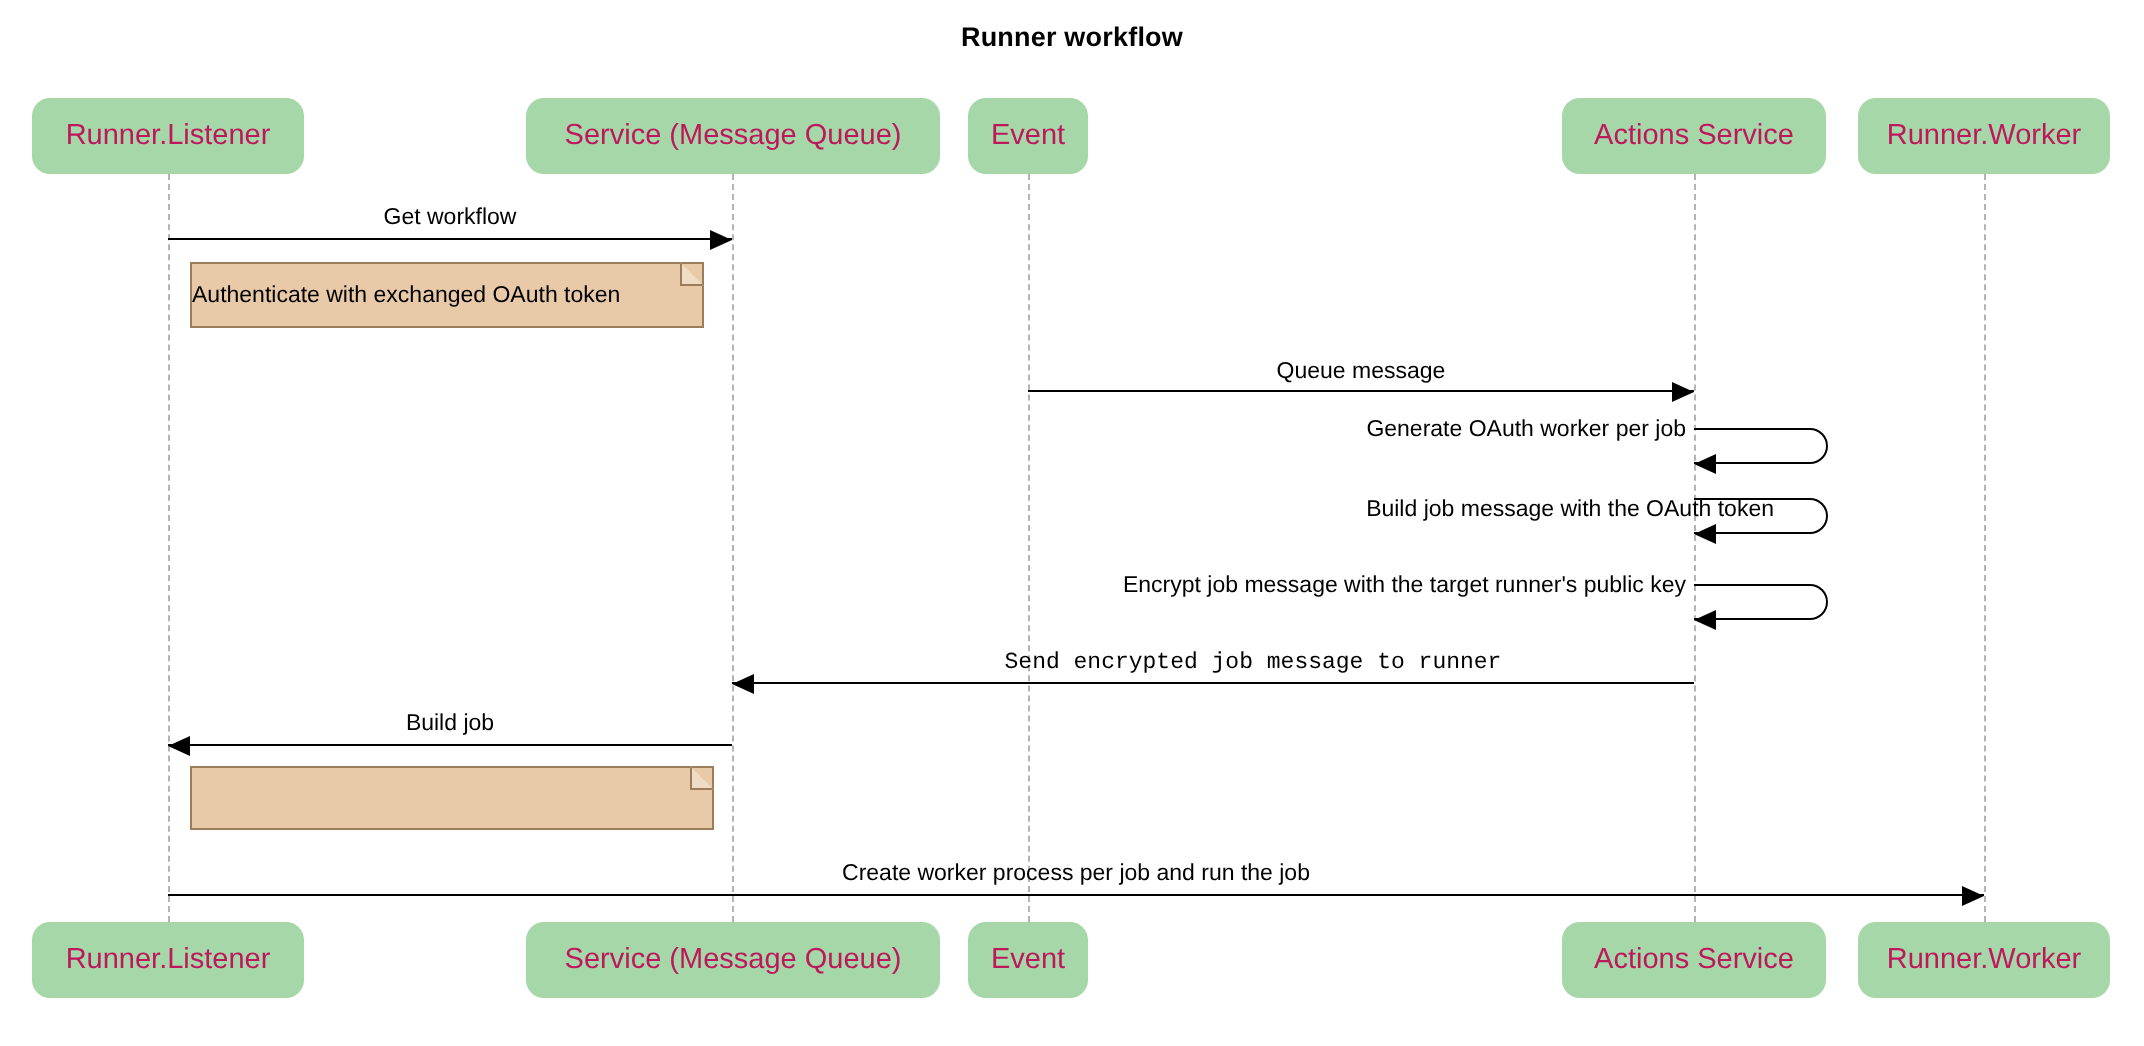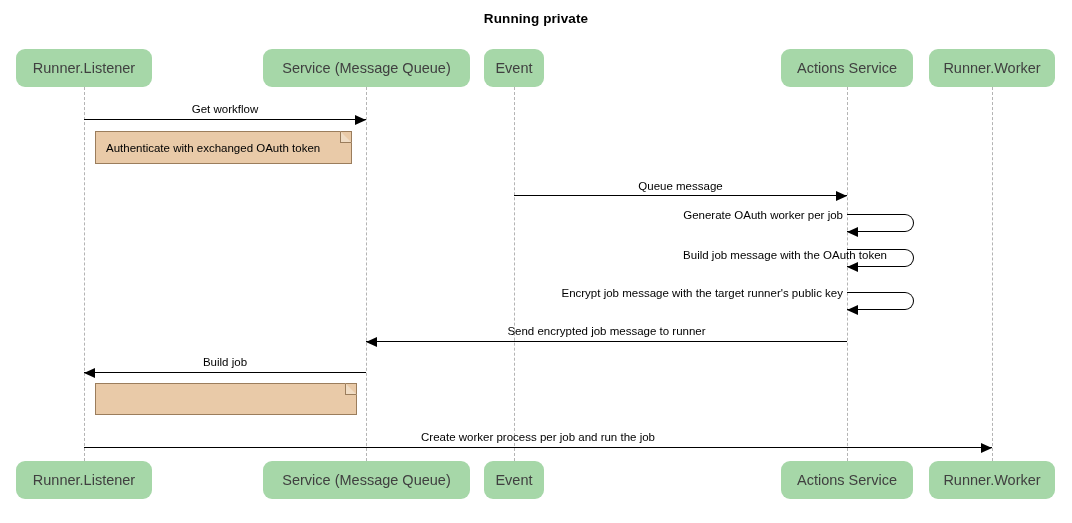--- a/index.html
+++ b/index.html
@@ -19,21 +19,21 @@
     letter-spacing:.1px;
   }
 
   
   .actor{
     position:absolute;
     background:#a6d7a8;
     border-radius:9px;
     display:flex;align-items:center;justify-content:center;
     font-size:14.5px;
-    color:#404040;
+    color:#be185d;
     box-sizing:border-box;
     padding:0 10px;
     white-space:nowrap;
   }
 
   
   .lifeline{
     position:absolute;
     width:0;
     border-left:1px dashed #b4b4b4;
@@ -73,41 +73,40 @@
     background:transparent;
   }
 
   
   .note{
     position:absolute;
     background:#e9caa8;
     border:1px solid #9b7d5c;
     box-sizing:border-box;
     display:flex;align-items:center;
-    padding-left:10px;
     font-size:11.5px;
     color:#000;
     white-space:nowrap;
   }
   .note-fold{
     position:absolute;
     top:-1px;right:-1px;
     width:11px;height:11px;
     background:#f0dcc4;
     border-left:1px solid #9b7d5c;
     border-bottom:1px solid #9b7d5c;
     clip-path:polygon(0 0,100% 100%,0 100%);
   }
 </style>
 </head>
 <body>
 
 <div id="canvas">
 
-  <div class="diagram-title">Running private</div>
+  <div class="diagram-title">Runner workflow</div>
 
   <div id="lifelines">
       <div class="lifeline" style="left: 84px; top: 87px; height: 374px;"></div>
       <div class="lifeline" style="left: 366px; top: 87px; height: 374px;"></div>
       <div class="lifeline" style="left: 514px; top: 87px; height: 374px;"></div>
       <div class="lifeline" style="left: 847px; top: 87px; height: 374px;"></div>
       <div class="lifeline" style="left: 992px; top: 87px; height: 374px;"></div>
     </div>
   <div id="actors-top">
       <div class="actor" style="left: 16px; top: 49px; width: 136px; height: 38px;">Runner.Listener</div>
@@ -134,21 +133,21 @@
       <div class="arrowhead left" style="left: 847px; top: 227px;"></div>
       <div class="msg-label right-align" style="left: 0px; width: 843px; top: 209px;">Generate OAuth worker per job</div>
       <div class="selfloop" style="left: 847px; top: 249px; width: 67px; height: 18px;"></div>
       <div class="arrowhead left" style="left: 847px; top: 262px;"></div>
       <div class="msg-label right-align" style="left: 0px; width: 843px; top: 249px; padding-left: 44px;">Build job message with the OAuth token</div>
       <div class="selfloop" style="left: 847px; top: 292px; width: 67px; height: 18px;"></div>
       <div class="arrowhead left" style="left: 847px; top: 305px;"></div>
       <div class="msg-label right-align" style="left: 0px; width: 843px; top: 287px;">Encrypt job message with the target runner's public key</div>
       <div class="msg-line" style="left: 366px; top: 341px; width: 481px;"></div>
       <div class="arrowhead left" style="top: 337px; left: 366px;"></div>
-      <div class="msg-label" style="left: 366px; width: 481px; top: 325px;">Send encrypted job message to runner</div>
+      <div class="msg-label" style="left: 386px; width: 481px; top: 325px; font-family: Liberation Mono, monospace;">Send encrypted job message to runner</div>
       <div class="msg-line" style="left: 84px; top: 372px; width: 282px;"></div>
       <div class="arrowhead left" style="top: 368px; left: 84px;"></div>
       <div class="msg-label" style="left: 84px; width: 282px; top: 356px;">Build job</div>
       <div class="msg-line" style="left: 84px; top: 447px; width: 908px;"></div>
       <div class="arrowhead right" style="top: 443px; left: 981px;"></div>
       <div class="msg-label" style="left: 84px; width: 908px; top: 431px;">Create worker process per job and run the job</div>
     </div>
   <div id="notes">
       <div class="note" style="left: 95px; top: 131px; width: 257px; height: 33px;">
         <span>Authenticate with exchanged OAuth token</span>

